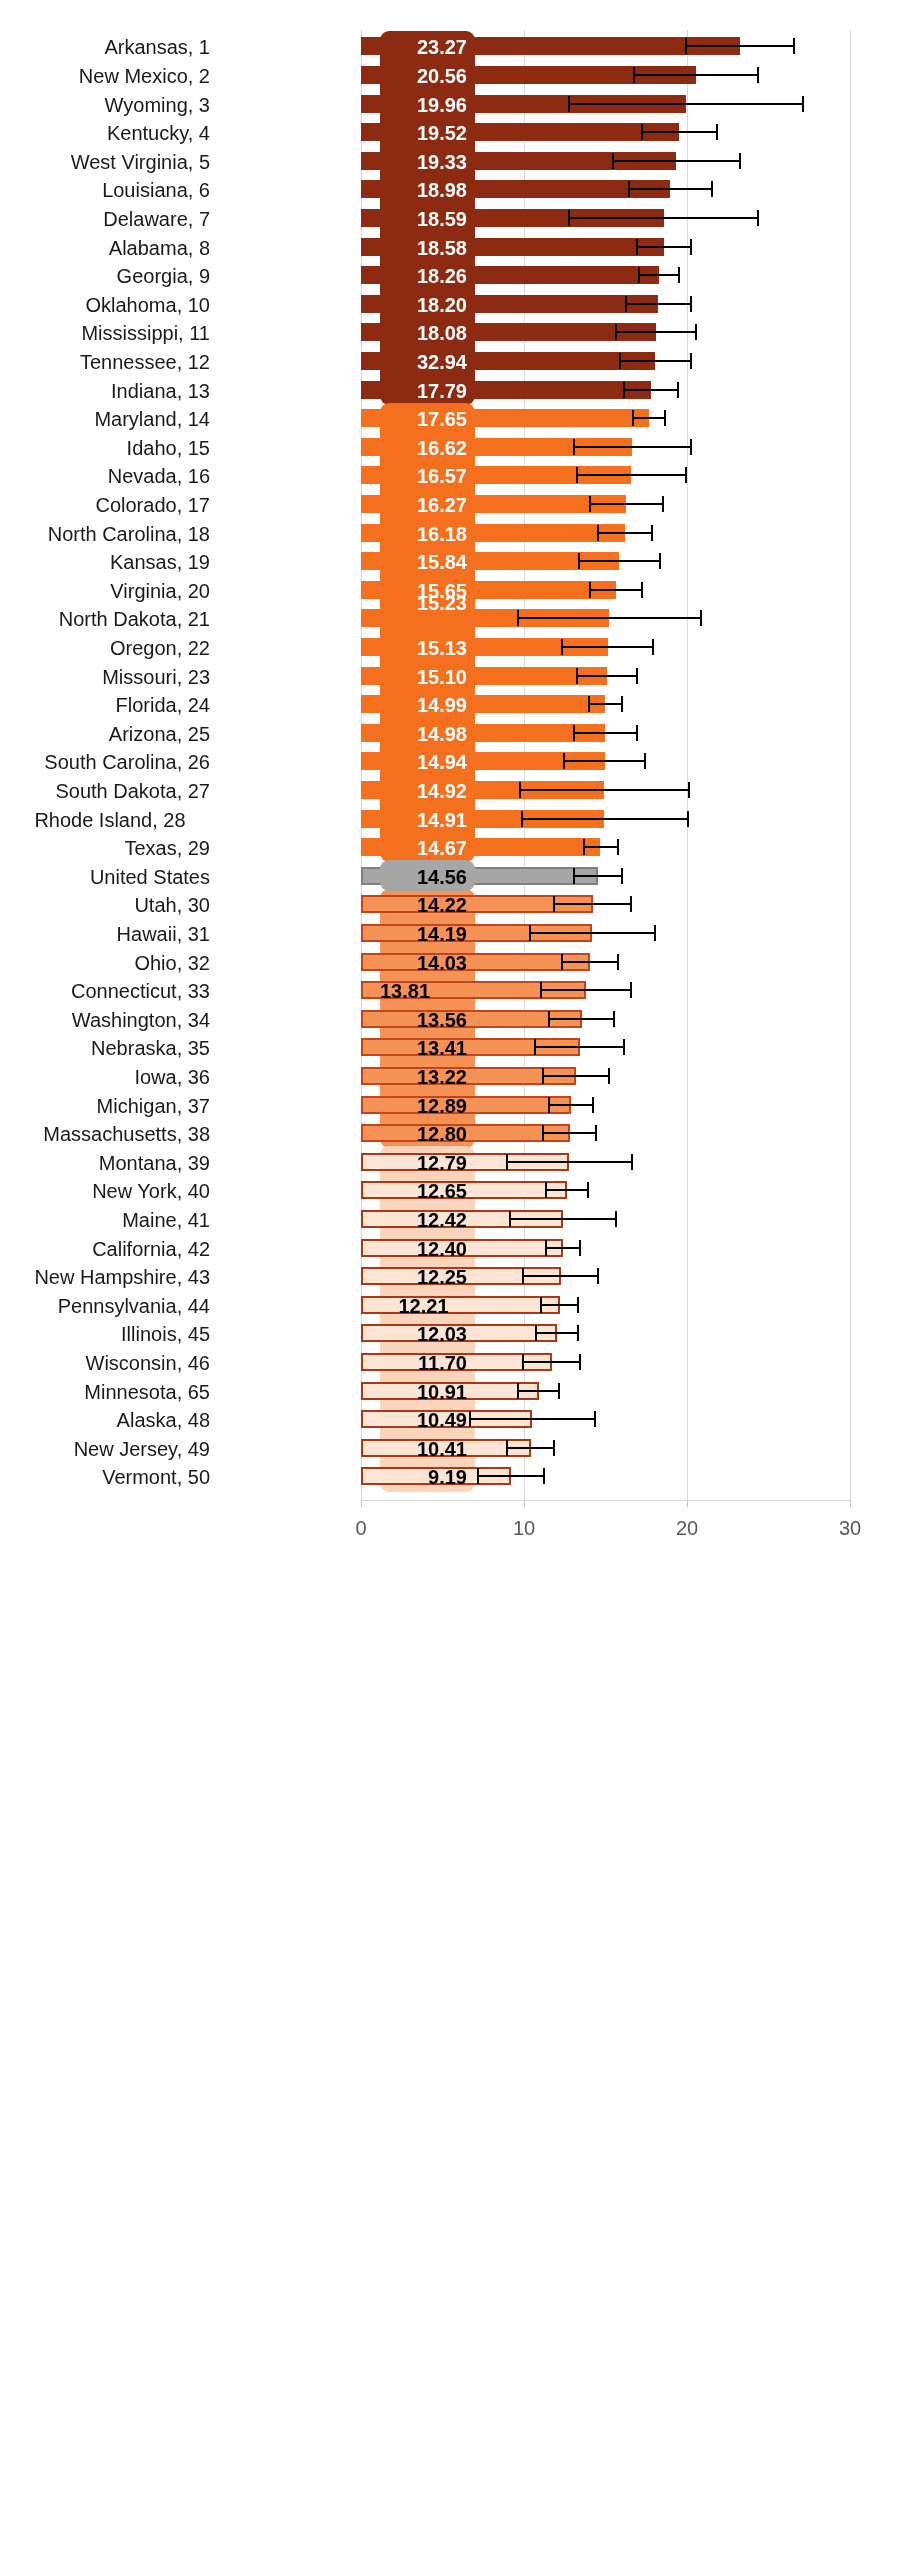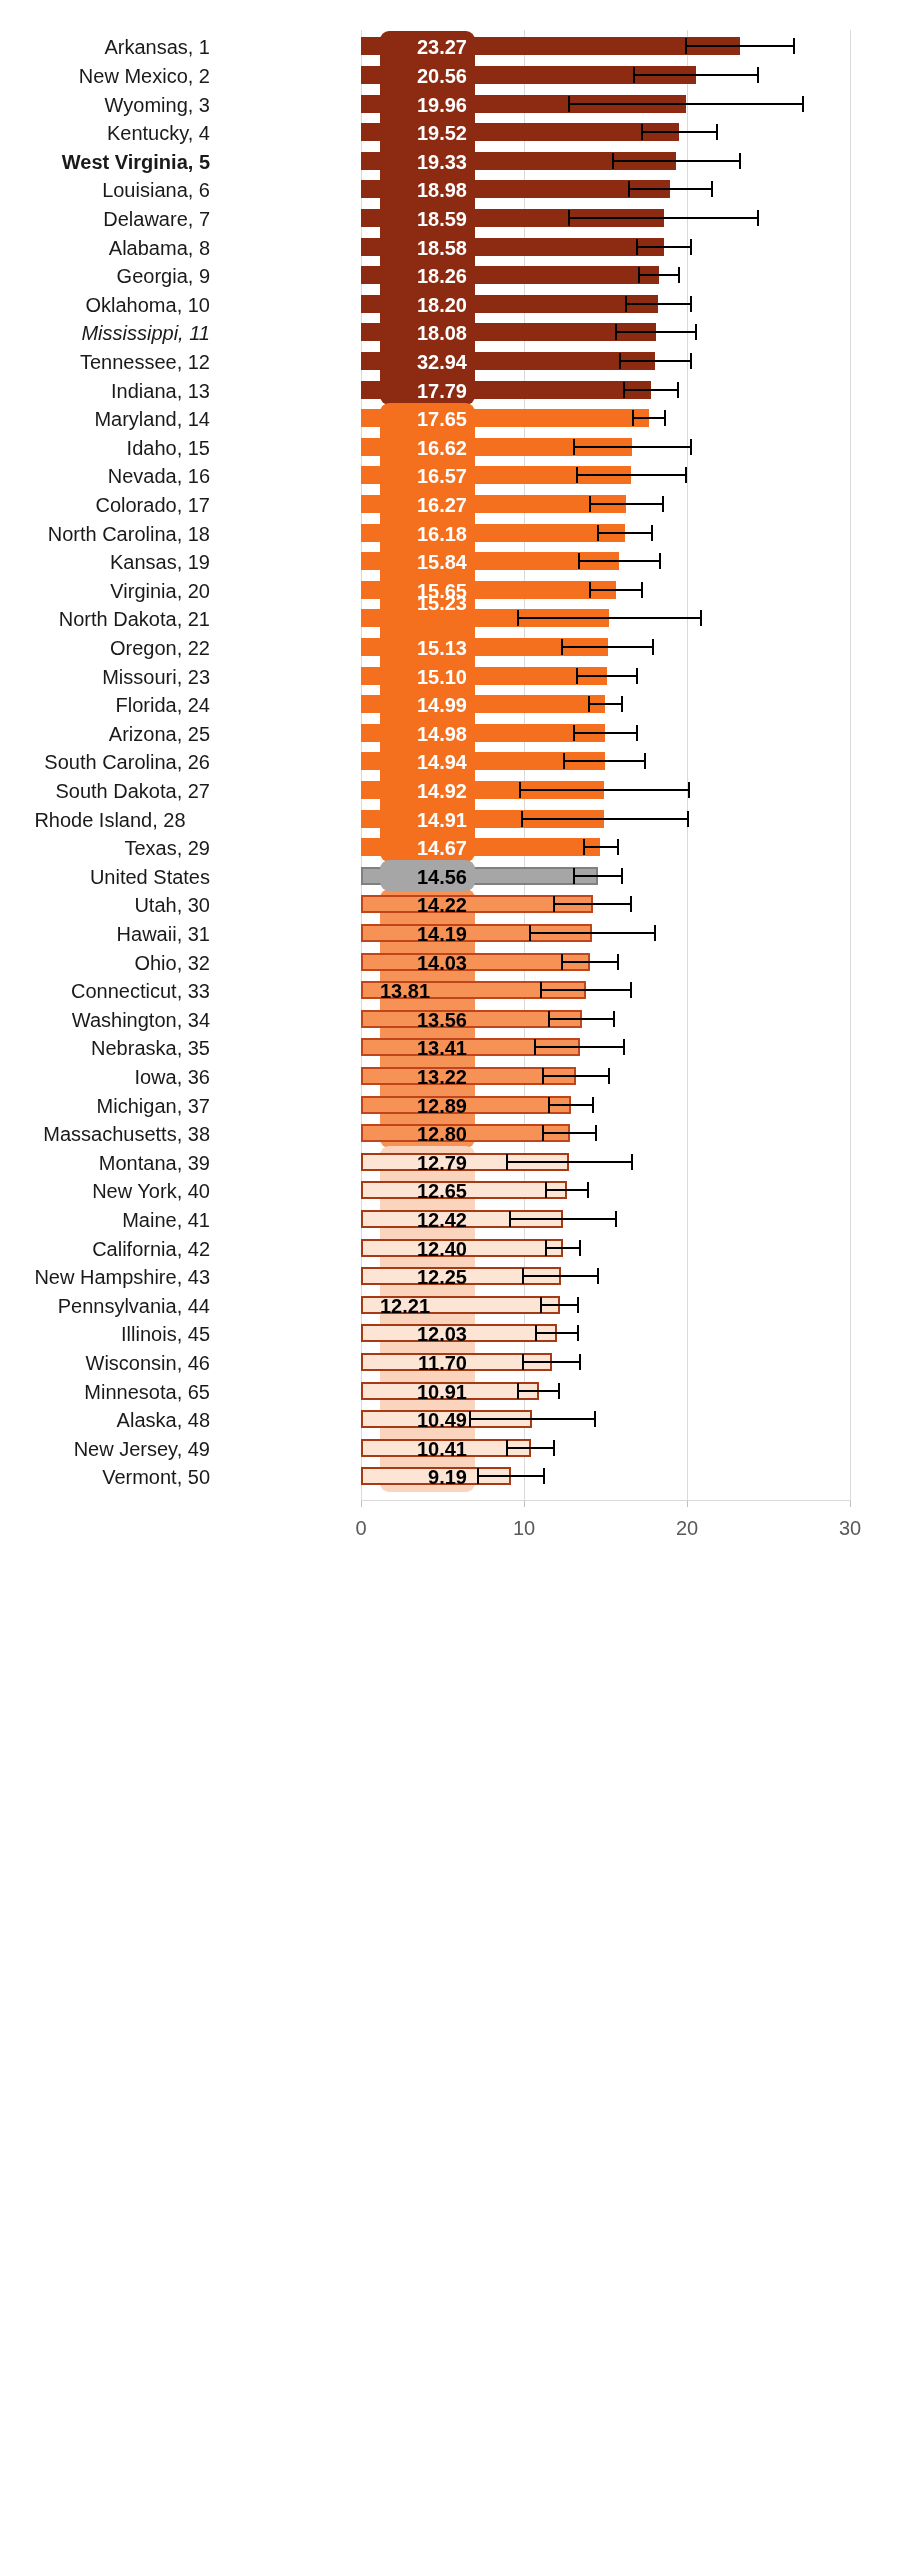--- a/index.html
+++ b/index.html
@@ -128,21 +128,21 @@
       <div class="errbar-line" style="left: 568.01px; top: 102.5px; width: 236.35px; z-index: 5;"></div>
       <div class="errbar-cap" style="left: 568.01px; top: 95.5px; z-index: 5;"></div>
       <div class="errbar-cap" style="left: 802.36px; top: 95.5px; z-index: 5;"></div>
       <div class="valuetext" style="left: 380px; width: 87px; top: 95.5px; line-height: 18px; text-align: right; color: rgb(255, 255, 255); z-index: 8;">19.96</div>
       <div class="rowlabel" style="top: 124.1px; width: 200px; left: 10px; line-height: 18px;">Kentucky, 4</div>
       <div class="bar" style="left: 361px; top: 123.1px; width: 318.176px; background: rgb(140, 42, 18); z-index: 3;"></div>
       <div class="errbar-line" style="left: 641.36px; top: 131.1px; width: 76.61px; z-index: 5;"></div>
       <div class="errbar-cap" style="left: 641.36px; top: 124.1px; z-index: 5;"></div>
       <div class="errbar-cap" style="left: 715.97px; top: 124.1px; z-index: 5;"></div>
       <div class="valuetext" style="left: 380px; width: 87px; top: 124.1px; line-height: 18px; text-align: right; color: rgb(255, 255, 255); z-index: 8;">19.52</div>
-      <div class="rowlabel" style="top: 152.7px; width: 200px; left: 10px; line-height: 18px; font-weight: bold;">West Virginia, 5</div>
+      <div class="rowlabel" style="top: 152.7px; width: 200px; left: 10px; line-height: 18px;">West Virginia, 5</div>
       <div class="bar" style="left: 361px; top: 151.7px; width: 315.079px; background: rgb(140, 42, 18); z-index: 3;"></div>
       <div class="errbar-line" style="left: 612.02px; top: 159.7px; width: 128.77px; z-index: 5;"></div>
       <div class="errbar-cap" style="left: 612.02px; top: 152.7px; z-index: 5;"></div>
       <div class="errbar-cap" style="left: 738.79px; top: 152.7px; z-index: 5;"></div>
       <div class="valuetext" style="left: 380px; width: 87px; top: 152.7px; line-height: 18px; text-align: right; color: rgb(255, 255, 255); z-index: 8;">19.33</div>
       <div class="rowlabel" style="top: 181.3px; width: 200px; left: 10px; line-height: 18px;">Louisiana, 6</div>
       <div class="bar" style="left: 361px; top: 180.3px; width: 309.374px; background: rgb(140, 42, 18); z-index: 3;"></div>
       <div class="errbar-line" style="left: 628.32px; top: 188.3px; width: 84.76px; z-index: 5;"></div>
       <div class="errbar-cap" style="left: 628.32px; top: 181.3px; z-index: 5;"></div>
       <div class="errbar-cap" style="left: 711.08px; top: 181.3px; z-index: 5;"></div>
@@ -164,21 +164,21 @@
       <div class="errbar-line" style="left: 638.1px; top: 274.1px; width: 42.38px; z-index: 5;"></div>
       <div class="errbar-cap" style="left: 638.1px; top: 267.1px; z-index: 5;"></div>
       <div class="errbar-cap" style="left: 678.48px; top: 267.1px; z-index: 5;"></div>
       <div class="valuetext" style="left: 380px; width: 87px; top: 267.1px; line-height: 18px; text-align: right; color: rgb(255, 255, 255); z-index: 8;">18.26</div>
       <div class="rowlabel" style="top: 295.7px; width: 200px; left: 10px; line-height: 18px;">Oklahoma, 10</div>
       <div class="bar" style="left: 361px; top: 294.7px; width: 296.66px; background: rgb(140, 42, 18); z-index: 3;"></div>
       <div class="errbar-line" style="left: 625.06px; top: 302.7px; width: 66.83px; z-index: 5;"></div>
       <div class="errbar-cap" style="left: 625.06px; top: 295.7px; z-index: 5;"></div>
       <div class="errbar-cap" style="left: 689.89px; top: 295.7px; z-index: 5;"></div>
       <div class="valuetext" style="left: 380px; width: 87px; top: 295.7px; line-height: 18px; text-align: right; color: rgb(255, 255, 255); z-index: 8;">18.20</div>
-      <div class="rowlabel" style="top: 324.3px; width: 200px; left: 10px; line-height: 18px; font-style: italic;">Mississippi, 11</div>
+      <div class="rowlabel" style="top: 324.3px; width: 200px; left: 10px; line-height: 18px;">Mississippi, 11</div>
       <div class="bar" style="left: 361px; top: 323.3px; width: 294.704px; background: rgb(140, 42, 18); z-index: 3;"></div>
       <div class="errbar-line" style="left: 615.28px; top: 331.3px; width: 81.5px; z-index: 5;"></div>
       <div class="errbar-cap" style="left: 615.28px; top: 324.3px; z-index: 5;"></div>
       <div class="errbar-cap" style="left: 694.78px; top: 324.3px; z-index: 5;"></div>
       <div class="valuetext" style="left: 380px; width: 87px; top: 324.3px; line-height: 18px; text-align: right; color: rgb(255, 255, 255); z-index: 8;">18.08</div>
       <div class="rowlabel" style="top: 352.9px; width: 200px; left: 10px; line-height: 18px;">Tennessee, 12</div>
       <div class="bar" style="left: 361px; top: 351.9px; width: 294.215px; background: rgb(140, 42, 18); z-index: 3;"></div>
       <div class="errbar-line" style="left: 618.54px; top: 359.9px; width: 73.35px; z-index: 5;"></div>
       <div class="errbar-cap" style="left: 618.54px; top: 352.9px; z-index: 5;"></div>
       <div class="errbar-cap" style="left: 689.89px; top: 352.9px; z-index: 5;"></div>
@@ -373,21 +373,21 @@
       <div class="bar" style="left: 361px; top: 1267.1px; width: 199.675px; background: rgb(253, 229, 214); z-index: 3; border: 2px solid rgb(166, 58, 21);"></div>
       <div class="errbar-line" style="left: 522.37px; top: 1275.1px; width: 76.61px; z-index: 5;"></div>
       <div class="errbar-cap" style="left: 522.37px; top: 1268.1px; z-index: 5;"></div>
       <div class="errbar-cap" style="left: 596.98px; top: 1268.1px; z-index: 5;"></div>
       <div class="valuetext" style="left: 380px; width: 87px; top: 1268.1px; line-height: 18px; text-align: right; color: rgb(0, 0, 0); z-index: 8;">12.25</div>
       <div class="rowlabel" style="top: 1296.7px; width: 200px; left: 10px; line-height: 18px;">Pennsylvania, 44</div>
       <div class="bar" style="left: 361px; top: 1295.7px; width: 199.023px; background: rgb(253, 229, 214); z-index: 3; border: 2px solid rgb(166, 58, 21);"></div>
       <div class="errbar-line" style="left: 540.3px; top: 1303.7px; width: 39.12px; z-index: 5;"></div>
       <div class="errbar-cap" style="left: 540.3px; top: 1296.7px; z-index: 5;"></div>
       <div class="errbar-cap" style="left: 577.42px; top: 1296.7px; z-index: 5;"></div>
-      <div class="valuetext" style="left: 380px; width: 87px; top: 1296.7px; line-height: 18px; text-align: left; color: rgb(0, 0, 0); z-index: 8;">12.21</div>
+      <div class="valuetext" style="left: 380px; width: 87px; top: 1296.7px; line-height: 18px; text-align: center; color: rgb(0, 0, 0); z-index: 8;">12.21</div>
       <div class="rowlabel" style="top: 1325.3px; width: 200px; left: 10px; line-height: 18px;">Illinois, 45</div>
       <div class="bar" style="left: 361px; top: 1324.3px; width: 196.089px; background: rgb(253, 229, 214); z-index: 3; border: 2px solid rgb(166, 58, 21);"></div>
       <div class="errbar-line" style="left: 535.41px; top: 1332.3px; width: 44.01px; z-index: 5;"></div>
       <div class="errbar-cap" style="left: 535.41px; top: 1325.3px; z-index: 5;"></div>
       <div class="errbar-cap" style="left: 577.42px; top: 1325.3px; z-index: 5;"></div>
       <div class="valuetext" style="left: 380px; width: 87px; top: 1325.3px; line-height: 18px; text-align: right; color: rgb(0, 0, 0); z-index: 8;">12.03</div>
       <div class="rowlabel" style="top: 1353.9px; width: 200px; left: 10px; line-height: 18px;">Wisconsin, 46</div>
       <div class="bar" style="left: 361px; top: 1352.9px; width: 190.71px; background: rgb(253, 229, 214); z-index: 3; border: 2px solid rgb(166, 58, 21);"></div>
       <div class="errbar-line" style="left: 522.37px; top: 1360.9px; width: 58.68px; z-index: 5;"></div>
       <div class="errbar-cap" style="left: 522.37px; top: 1353.9px; z-index: 5;"></div>

